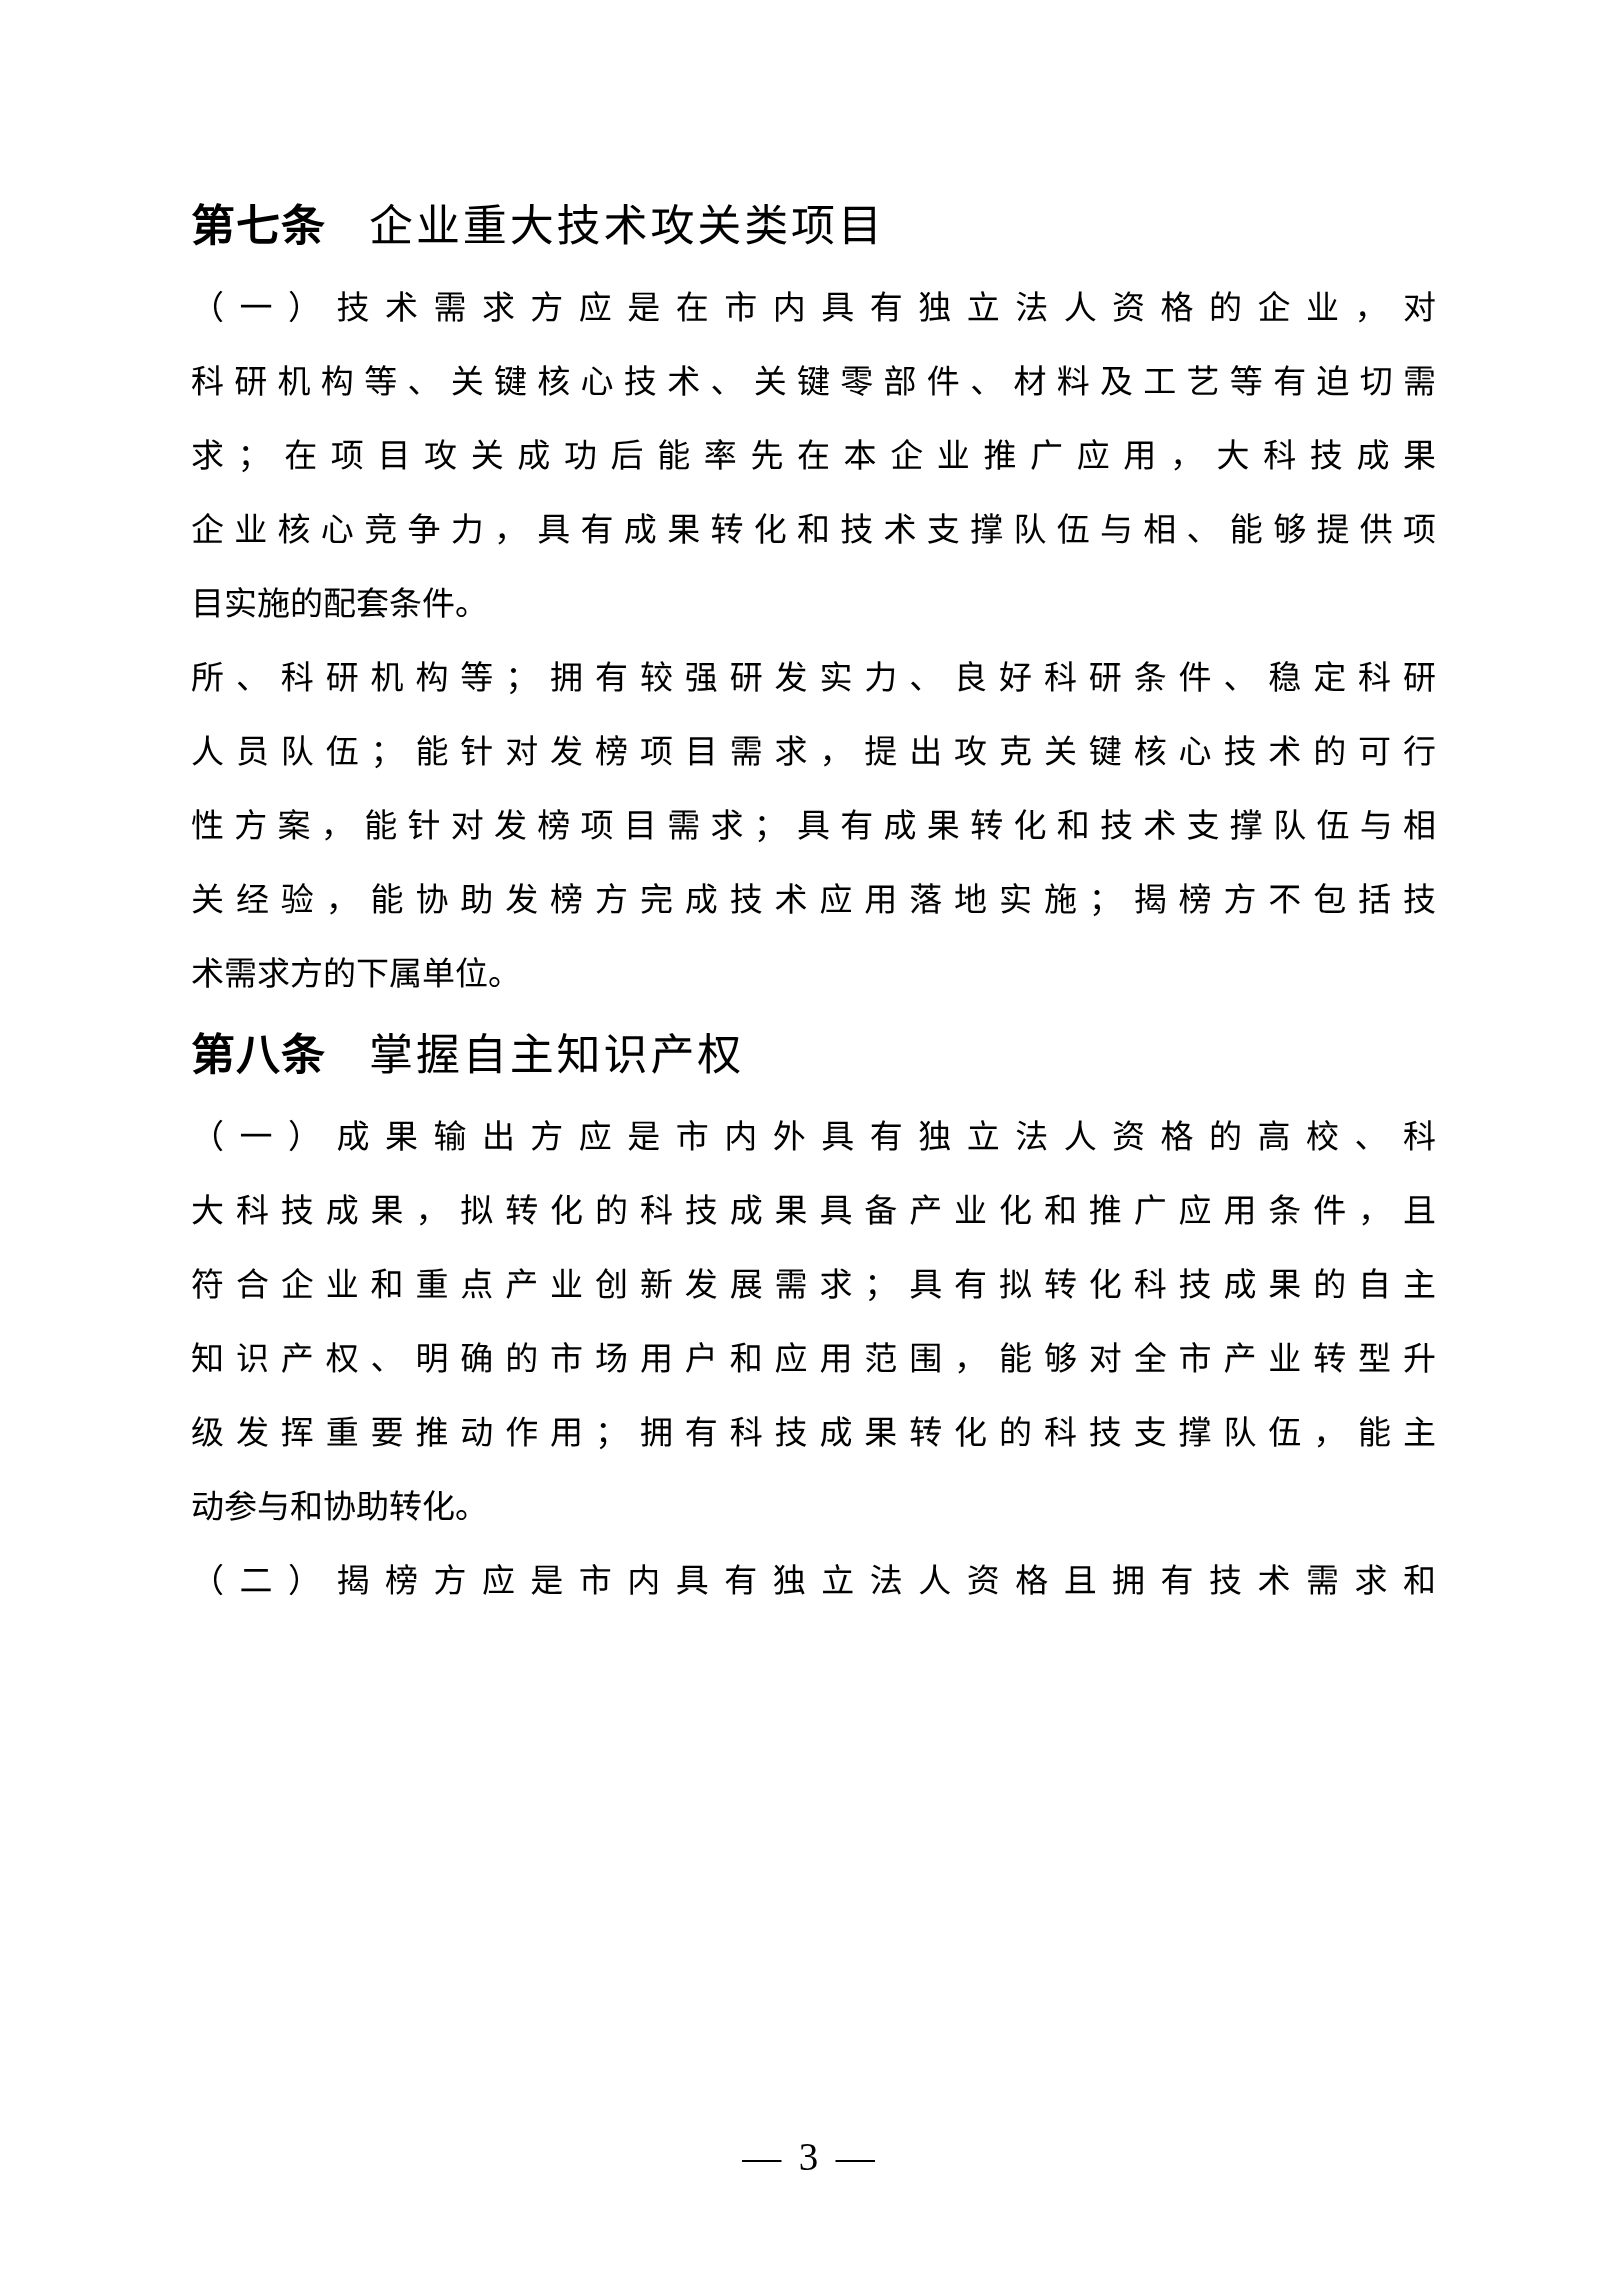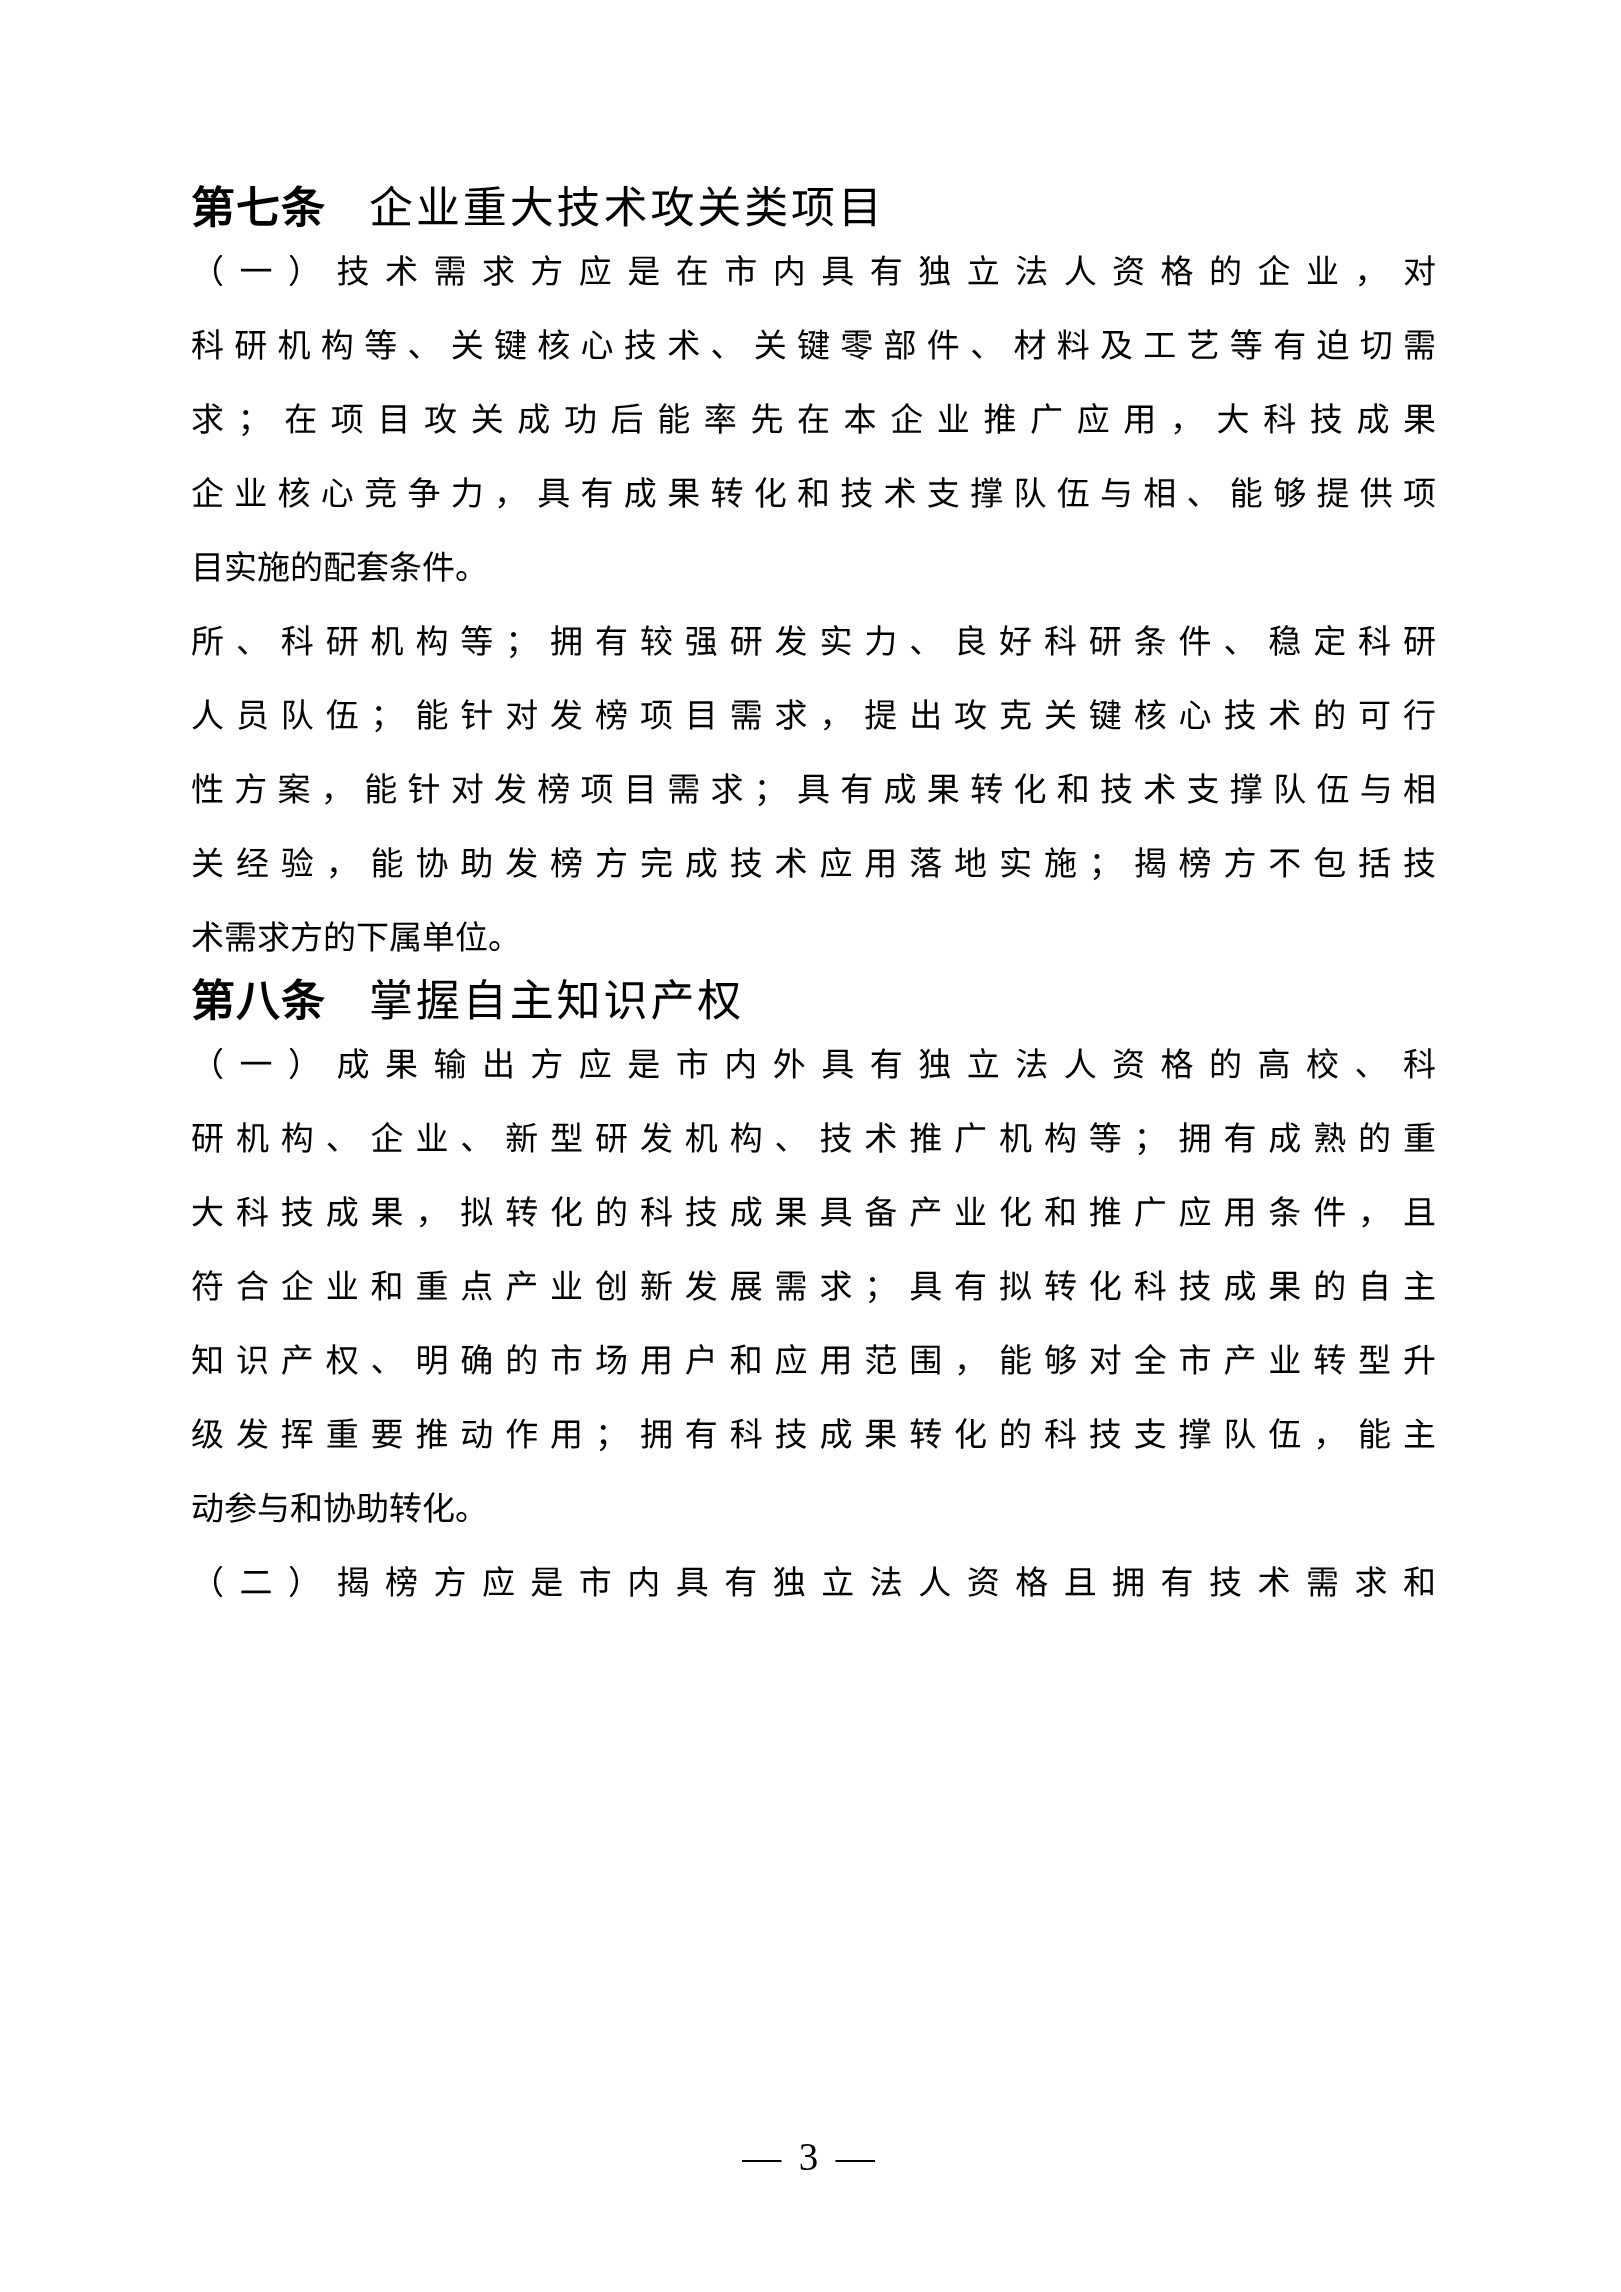--- a/index.html
+++ b/index.html
@@ -21,21 +21,21 @@
   .content {
     position: absolute;
     left: 191px;
     top: 182px;
     width: 1245px;
   }
 
   
   .article-heading {
     font-size: 44px;
-    line-height: 52px;
+    line-height: 88px;
     margin: 0 0 0 0;
     padding: 0;
     text-indent: 0;
     white-space: nowrap;
     letter-spacing: 0.5px;
   }
   .article-heading .num {
     font-weight: 700;
     font-family: "Liberation Sans", "DejaVu Sans", sans-serif;
     letter-spacing: 1px;
@@ -119,21 +119,20 @@
       <div class="line justify">关经验，能协助发榜方完成技术应用落地实施；揭榜方不包括技</div>
       <div class="line justify last">术需求方的下属单位。</div>
     </div>
 
     <div class="article-heading">
       <span class="num">第八条</span><span class="gap"></span><span class="title">掌握自主知识产权</span>
     </div>
 
     <div class="para">
       <div class="line indent justify">（一）成果输出方应是市内外具有独立法人资格的高校、科</div>
-      <div class="line justify">研机构、企业、新型研发机构、技术推广机构等；拥有成熟的重</div>
       <div class="line justify">大科技成果，拟转化的科技成果具备产业化和推广应用条件，且</div>
       <div class="line justify">符合企业和重点产业创新发展需求；具有拟转化科技成果的自主</div>
       <div class="line justify">知识产权、明确的市场用户和应用范围，能够对全市产业转型升</div>
       <div class="line justify">级发挥重要推动作用；拥有科技成果转化的科技支撑队伍，能主</div>
       <div class="line justify last">动参与和协助转化。</div>
     </div>
 
     <div class="para">
       <div class="line indent justify">（二）揭榜方应是市内具有独立法人资格且拥有技术需求和</div>
     </div>

